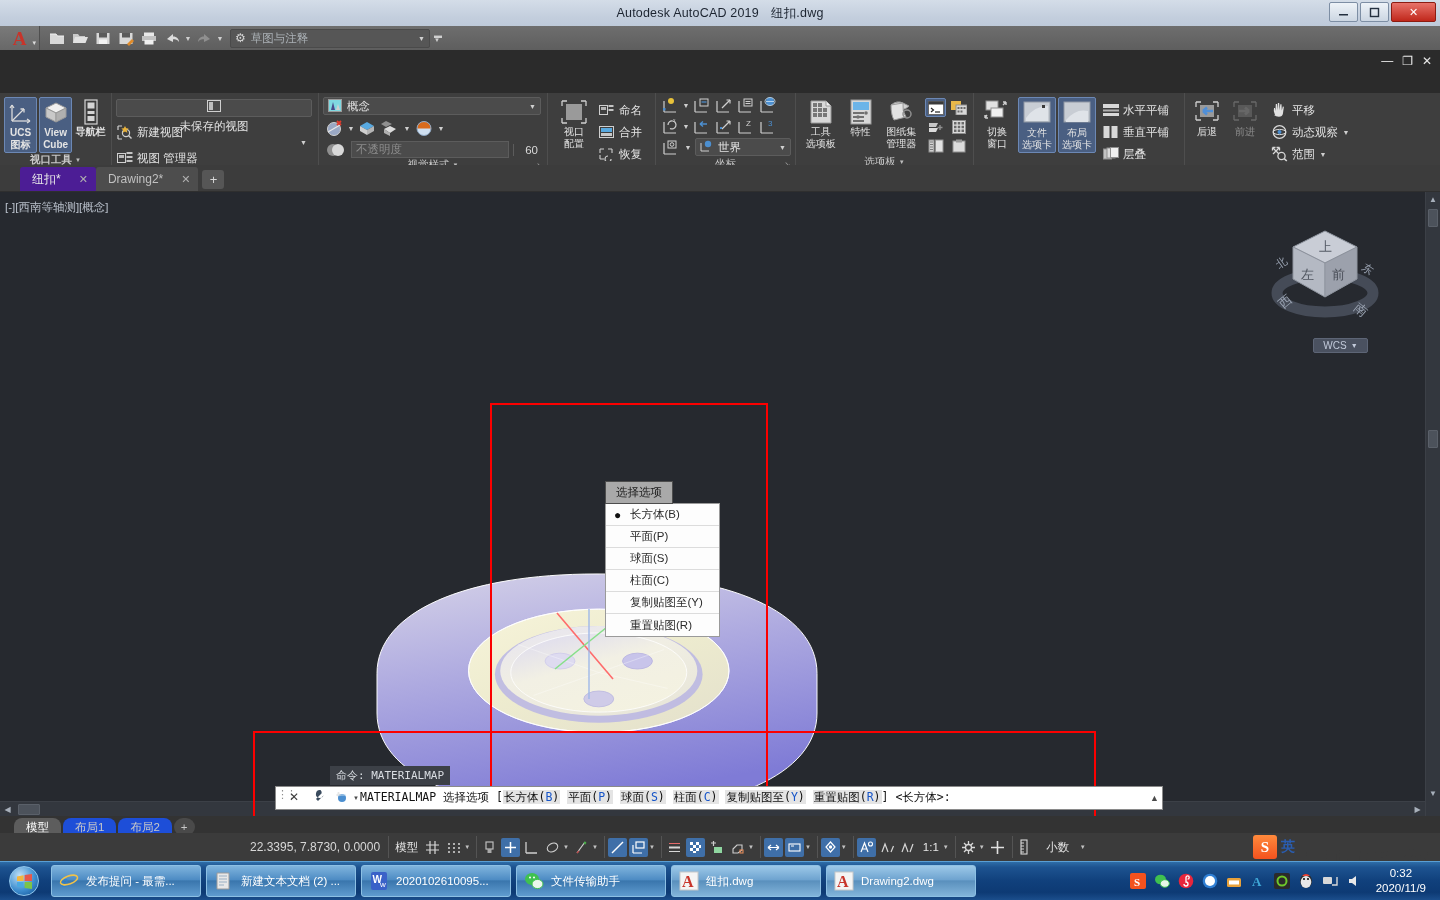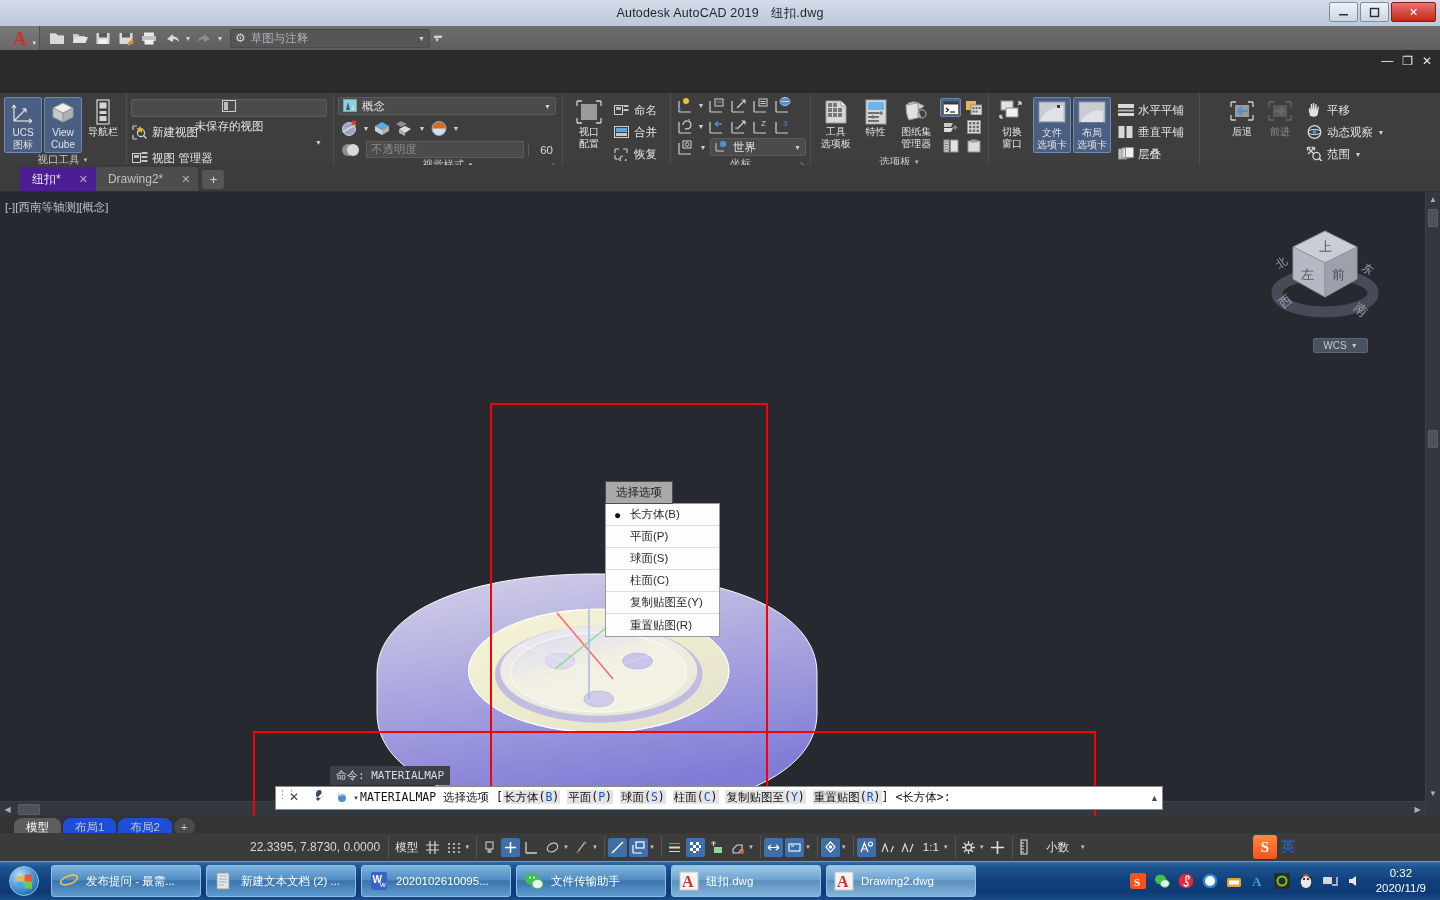--- a/index.html
+++ b/index.html
@@ -354,21 +354,21 @@
 
   <div class="win-mini">
     <span>—</span>
     <span>❐</span>
     <span>✕</span>
   </div>
 
 
   <div class="ribbon">
 
-    <div class="panel" style="width:127px;">
+    <div class="panel" style="width:112px;font-weight:bold;">
       <div class="panel-body">
         <div class="bigbtn sel">
           <span class="gl">
             <svg width="26" height="24" viewBox="0 0 26 24">
               <path d="M4 20 L4 4" stroke="#dcdcdc" stroke-width="1.3" fill="none"></path>
               <path d="M4 4 l-2 3 M4 4 l2 3" stroke="#dcdcdc" stroke-width="1.3" fill="none"></path>
               <path d="M4 20 L22 20" stroke="#dcdcdc" stroke-width="1.3" fill="none"></path>
               <path d="M22 20 l-3 -2 M22 20 l-3 2" stroke="#dcdcdc" stroke-width="1.3" fill="none"></path>
               <path d="M4 20 L16 8" stroke="#dcdcdc" stroke-width="1.3" fill="none"></path>
               <path d="M16 8 l0 3.5 M16 8 l-3.5 0" stroke="#dcdcdc" stroke-width="1.3" fill="none"></path>
@@ -857,21 +857,21 @@
         </div>
       </div>
       <div class="panel-title">
         <span>界面</span>
         <span class="arrow">↘</span>
       </div>
     </div>
 
     <div class="panel" style="width:235px; border-right:none;">
       <div class="panel-body">
-        <div class="bigbtn" style="width:36px;margin-left:20px;">
+        <div class="bigbtn" style="width:36px;">
           <span class="gl">
             <svg width="28" height="26" viewBox="0 0 28 26">
               <path d="M3 3 h5 M3 3 v5 M25 3 h-5 M25 3 v5 M3 21 h5 M3 21 v-5 M25 21 h-5 M25 21 v-5" stroke="#cfcfcf" fill="none" stroke-width="1.3"></path>
               <rect x="7" y="6" width="14" height="12" fill="#9a9a9a"></rect>
               <path d="M20 12 L10 12 M10 12 l4 -3.5 M10 12 l4 3.5" stroke="#4f8fd8" stroke-width="2.5" fill="none" stroke-linejoin="round"></path>
             </svg>
           </span>
           <span>后退</span>
         </div>
         <div class="bigbtn" style="width:36px; opacity:.45;">

